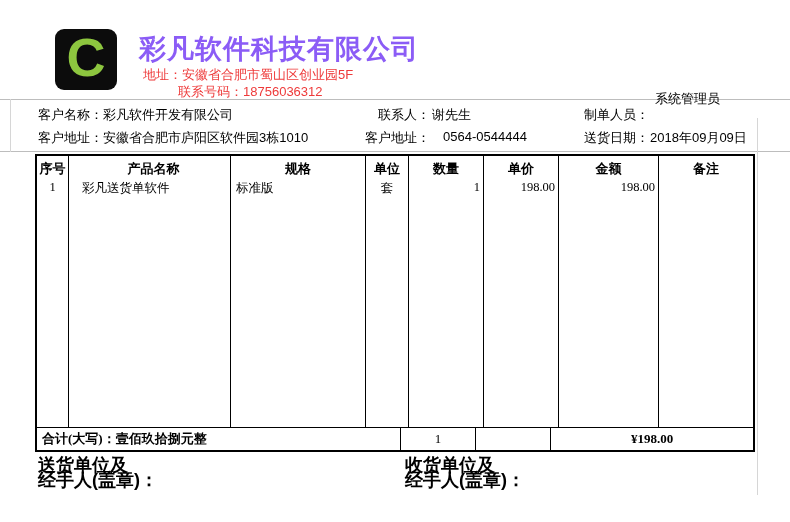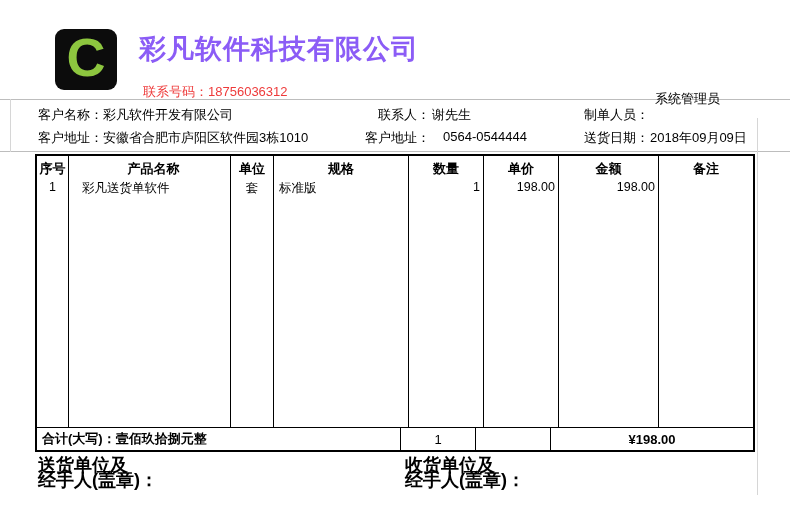--- a/index.html
+++ b/index.html
@@ -33,21 +33,21 @@
   
   .rule-h { position:absolute; height:1px; background:#bdbdbd; }
   .rule-v { position:absolute; width:1px; background:#d6d6d6; }
 
   
   .info { font-size:13px; }
 
   
   .table-box {
     position:absolute; left:35px; top:154px; width:720px; height:298px;
-    border:2px solid #000; display:flex; flex-direction:column; background:#fff;
+    border:2px solid #000; display:flex; flex-direction:column; background:#fff;font-family:Liberation Serif, serif;
   }
   .tbody-cols { display:flex; flex:1; min-height:0; }
   .tcol { border-right:1px solid #000; display:flex; flex-direction:column; }
   .tcol:last-child { border-right:none; flex:1; }
   .c1{width:32px;} .c2{width:154px;margin-left:8px;} .c3{width:135px;} .c4{width:43px;}
   .c5{width:75px;} .c6{width:75px;} .c7{width:100px;}
   .th { height:21px; padding-top:4px; font-weight:bold; font-size:13px; text-align:center; }
   .td { font-size:12.5px; padding-top:3px; }
   .al { text-align:left; padding-left:5px; }
   .ac { text-align:center; }
@@ -65,21 +65,22 @@
 </style>
 </head>
 <body>
 
 <div class="page">
 
   <div class="logo">
     <span class="logo-c">C</span>
   </div>
   <div class="abs company-name">彩凡软件科技有限公司</div>
-  <div class="abs red-line" style="top:83px;">联系号码：18756036312</div>
+  <div class="abs red-line" style="top:66px;">地址：安徽省合肥市蜀山区创业园5F</div>
+  <div class="abs red-line" style="top:83px;margin-left:35px;">联系号码：18756036312</div>
 
 
   <div class="rule-h" style="left:0; top:99px; width:790px;"></div>
   <div class="rule-h" style="left:0; top:151px; width:790px;"></div>
   <div class="rule-v" style="left:10px; top:99px; height:53px;"></div>
   <div class="rule-v" style="left:757px; top:118px; height:377px;"></div>
 
   <div class="abs info" style="left:38px; top:106px;">
     <span>客户名称：</span><span>彩凡软件开发有限公司</span>
   </div>
@@ -99,27 +100,27 @@
   <div class="table-box">
     <div class="tbody-cols">
       <div class="tcol c1">
         <div class="th">序号</div>
         <div class="td ac">1</div>
       </div>
       <div class="tcol c2">
         <div class="th">产品名称</div>
         <div class="td al">彩凡送货单软件</div>
       </div>
+      <div class="tcol c3">
+        <div class="th">规格</div>
+        <div class="td al">标准版</div>
+      </div>
       <div class="tcol c4">
         <div class="th">单位</div>
         <div class="td ac">套</div>
-      </div>
-      <div class="tcol c3">
-        <div class="th">规格</div>
-        <div class="td al">标准版</div>
       </div>
       <div class="tcol c5">
         <div class="th">数量</div>
         <div class="td ar">1</div>
       </div>
       <div class="tcol c6">
         <div class="th">单价</div>
         <div class="td ar">198.00</div>
       </div>
       <div class="tcol c7">

